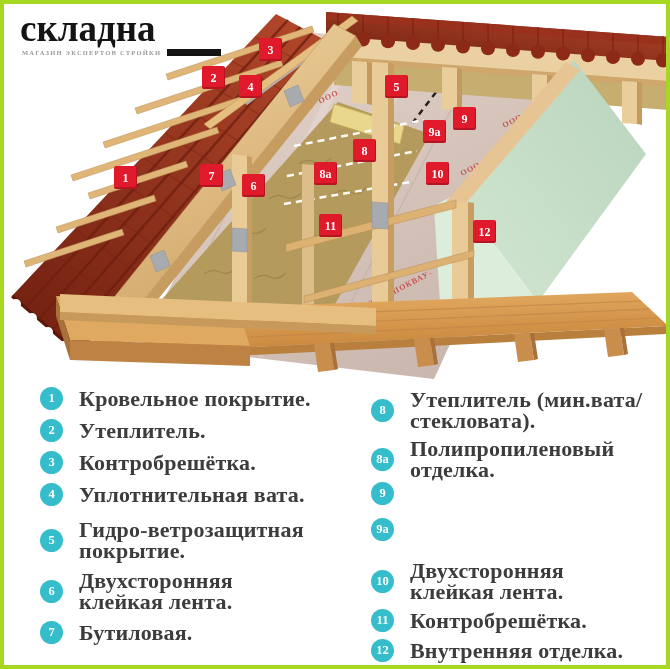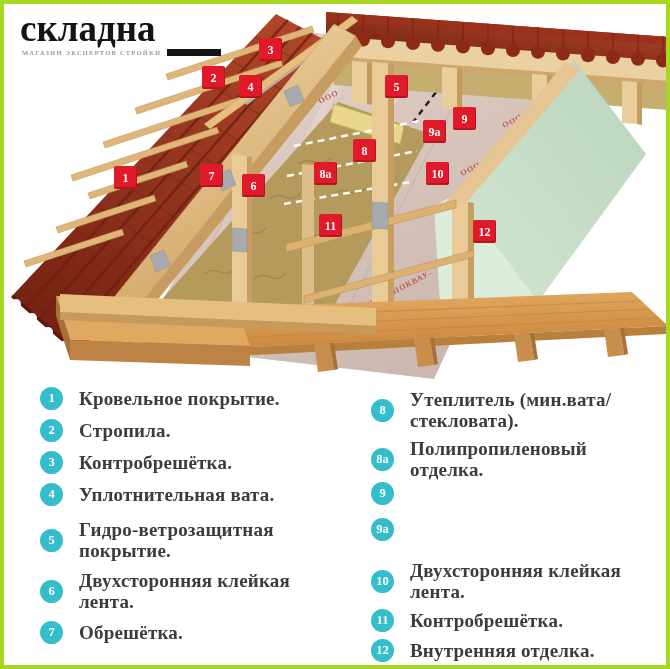--- a/index.html
+++ b/index.html
@@ -22,21 +22,21 @@
     position:absolute;width:23px;height:23px;background:#E0192B;color:#fff;
     font-size:12px;font-weight:700;display:flex;align-items:center;justify-content:center;
     border-radius:2px;box-shadow:inset -1px -2px 0 rgba(0,0,0,.18);z-index:10;line-height:1;
   }
   
   .li{position:absolute;display:flex;align-items:center;gap:16px;z-index:6;}
   .badge{
     flex:0 0 23px;width:23px;height:23px;border-radius:50%;background:#35BDCB;color:#fff;
     font-size:12.5px;font-weight:700;display:flex;align-items:center;justify-content:center;line-height:1;
   }
-  .ltext{width:242px;font-size:19px;font-weight:700;color:#3C3C3C;line-height:21px;letter-spacing:.2px;}
+  .ltext{width:242px;font-size:22px;font-weight:700;color:#3C3C3C;line-height:21px;letter-spacing:.2px;}
 </style>
 </head>
 <body>
 
 <div class="page">
 
   <div class="logo">
     <div class="brand-name">складна</div>
     <div class="brand-row">
       <span class="tagline">МАГАЗИН ЭКСПЕРТОВ СТРОЙКИ</span>
@@ -265,41 +265,41 @@
   <div class="marker" style="left:422px;top:158px">10</div>
   <div class="marker" style="left:315px;top:210px">11</div>
   <div class="marker" style="left:469px;top:216px">12</div>
 
   <div class="li" style="left:36px;top:383px">
     <span class="badge">1</span>
     <span class="ltext">Кровельное покрытие.</span>
   </div>
   <div class="li" style="left:36px;top:415px">
     <span class="badge">2</span>
-    <span class="ltext">Стропила.</span>
+    <span class="ltext">Утеплитель.</span>
   </div>
   <div class="li" style="left:36px;top:447px">
     <span class="badge">3</span>
     <span class="ltext">Контробрешётка.</span>
   </div>
   <div class="li" style="left:36px;top:479px">
     <span class="badge">4</span>
     <span class="ltext">Уплотнительная вата.</span>
   </div>
   <div class="li" style="left:36px;top:515px">
     <span class="badge">5</span>
     <span class="ltext">Гидро-ветрозащитная покрытие.</span>
   </div>
   <div class="li" style="left:36px;top:566px">
     <span class="badge">6</span>
     <span class="ltext">Двухсторонняя клейкая лента.</span>
   </div>
   <div class="li" style="left:36px;top:617px">
     <span class="badge">7</span>
-    <span class="ltext">Обрешётка.</span>
+    <span class="ltext">Бутиловая.</span>
   </div>
 
   <div class="li" style="left:367px;top:385px">
     <span class="badge">8</span>
     <span class="ltext">Утеплитель (мин.вата/​стекловата).</span>
   </div>
   <div class="li" style="left:367px;top:434px">
     <span class="badge">8а</span>
     <span class="ltext">Полипропиленовый отделка.</span>
   </div>

